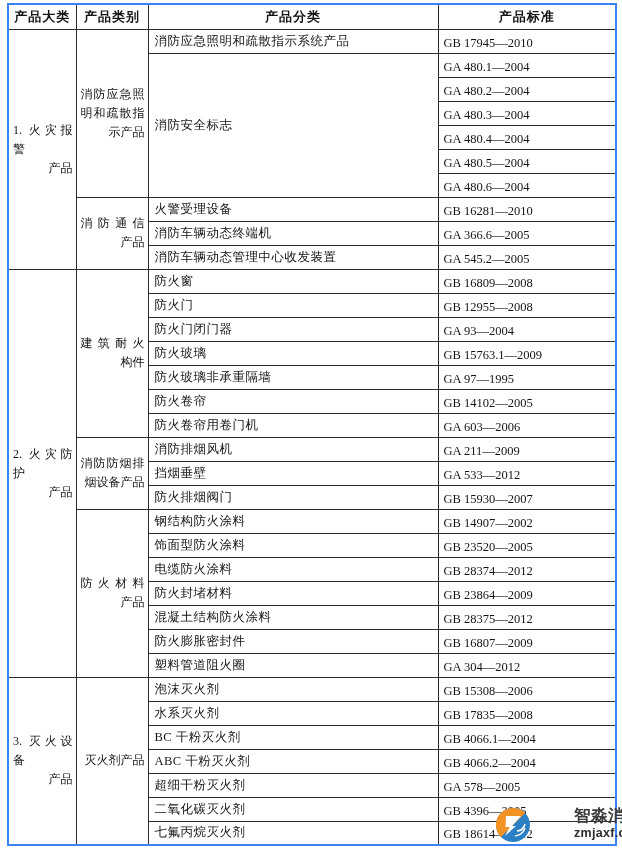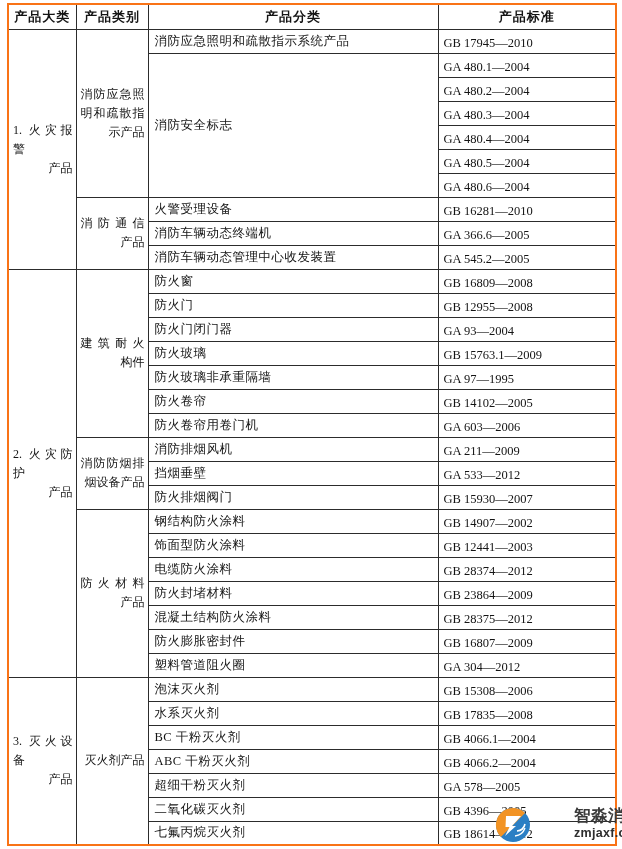--- a/index.html
+++ b/index.html
@@ -5,21 +5,21 @@
   * { box-sizing: border-box; }
   html,body { margin:0; padding:0; }
   body {
     width:622px; height:849px; background:#ffffff; position:relative;
     font-family:"Liberation Serif","DejaVu Serif",serif; color:#141414;
     overflow:hidden;
   }
   table.product-table {
     border-collapse:collapse; table-layout:fixed;
     position:absolute; left:7px; top:3px; width:608px;
-    border:2px solid #f97316;
+    border:2px solid #3b82f6;
   }
   th, td {
     border:1px solid #2c2c2c;
     font-size:12.5px; line-height:15px;
     padding:0; overflow:hidden;
   }
   th.hdr {
     height:25px; font-weight:bold; text-align:center; font-size:13px;
     letter-spacing:1px;
   }
@@ -174,21 +174,21 @@
       <tr class="data-row">
         <td class="merged" rowspan="7">
           <div class="jline">防火材料</div>
           <div class="nline">产品</div>
         </td>
         <td class="cls" rowspan="1">钢结构防火涂料</td>
         <td class="std">GB 14907—2002</td>
       </tr>
       <tr class="data-row">
         <td class="cls" rowspan="1">饰面型防火涂料</td>
-        <td class="std">GB 12441—2003</td>
+        <td class="std">GB 23520—2005</td>
       </tr>
       <tr class="data-row">
         <td class="cls" rowspan="1">电缆防火涂料</td>
         <td class="std">GB 28374—2012</td>
       </tr>
       <tr class="data-row">
         <td class="cls" rowspan="1">防火封堵材料</td>
         <td class="std">GB 23864—2009</td>
       </tr>
       <tr class="data-row">

